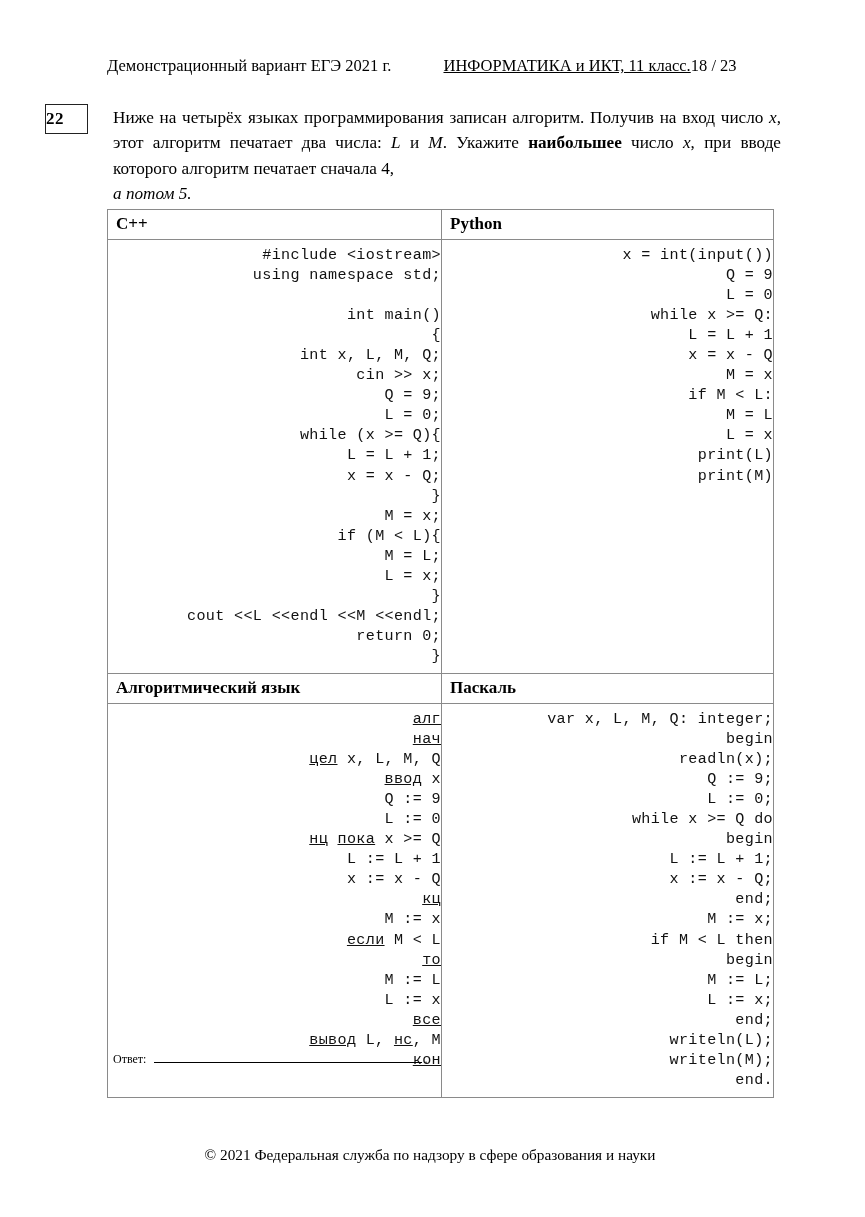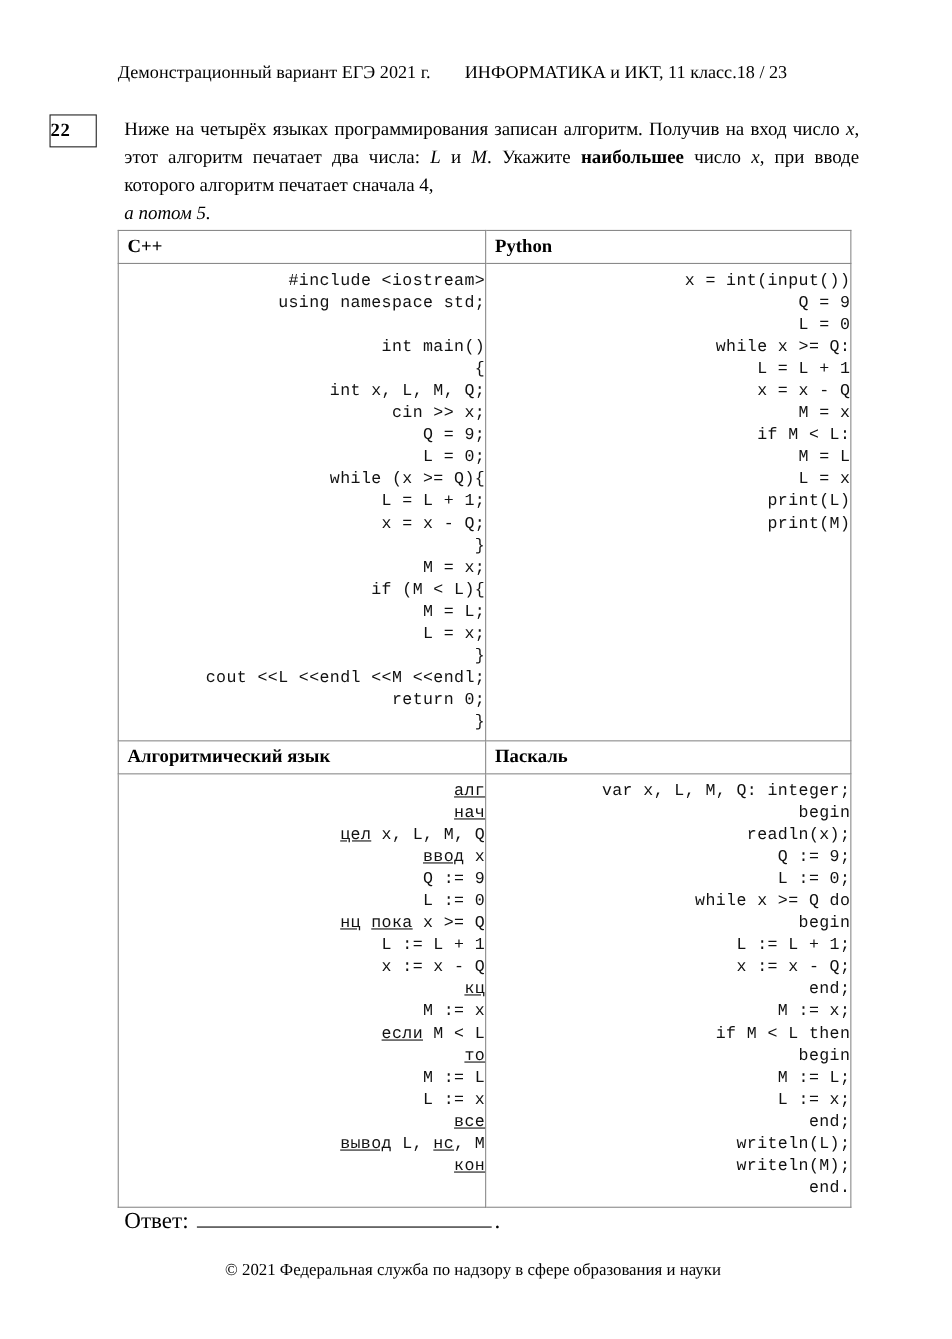--- a/index.html
+++ b/index.html
@@ -22,21 +22,21 @@
     left: 107px;
     top: 56px;
     width: 666px;
     font-size: 16.5px;
     line-height: 20px;
     display: flex;
     align-items: baseline;
     white-space: nowrap;
   }
   .hdr-left { }
-  .hdr-mid  { margin-left: 31px; }
+  .hdr-mid  { margin-left: 52px; text-decoration: underline; }
   .hdr-right{ }
 
   
   .qnum-box {
     position: absolute;
     left: 45px;
     top: 104px;
     width: 43px;
     height: 30px;
     border: 1.6px solid #222;
@@ -98,22 +98,22 @@
     text-align: right;
   }
   pre.code u { text-underline-offset: 1px; }
   .col-left  { width: 334px; }
   .col-right { width: 332px; }
 
   
   .answer-row {
     position: absolute;
     left: 113px;
-    top: 1098px;
-    font-size: 21px;
+    top: 1048px;
+    font-size: 12px;
     line-height: 22px;
     display: flex;
     align-items: baseline;
     white-space: nowrap;
   }
   .answer-label { margin-right: 8px; }
   .answer-blank {
     display: inline-block;
     width: 268px;
     border-bottom: 1.5px solid #000;

